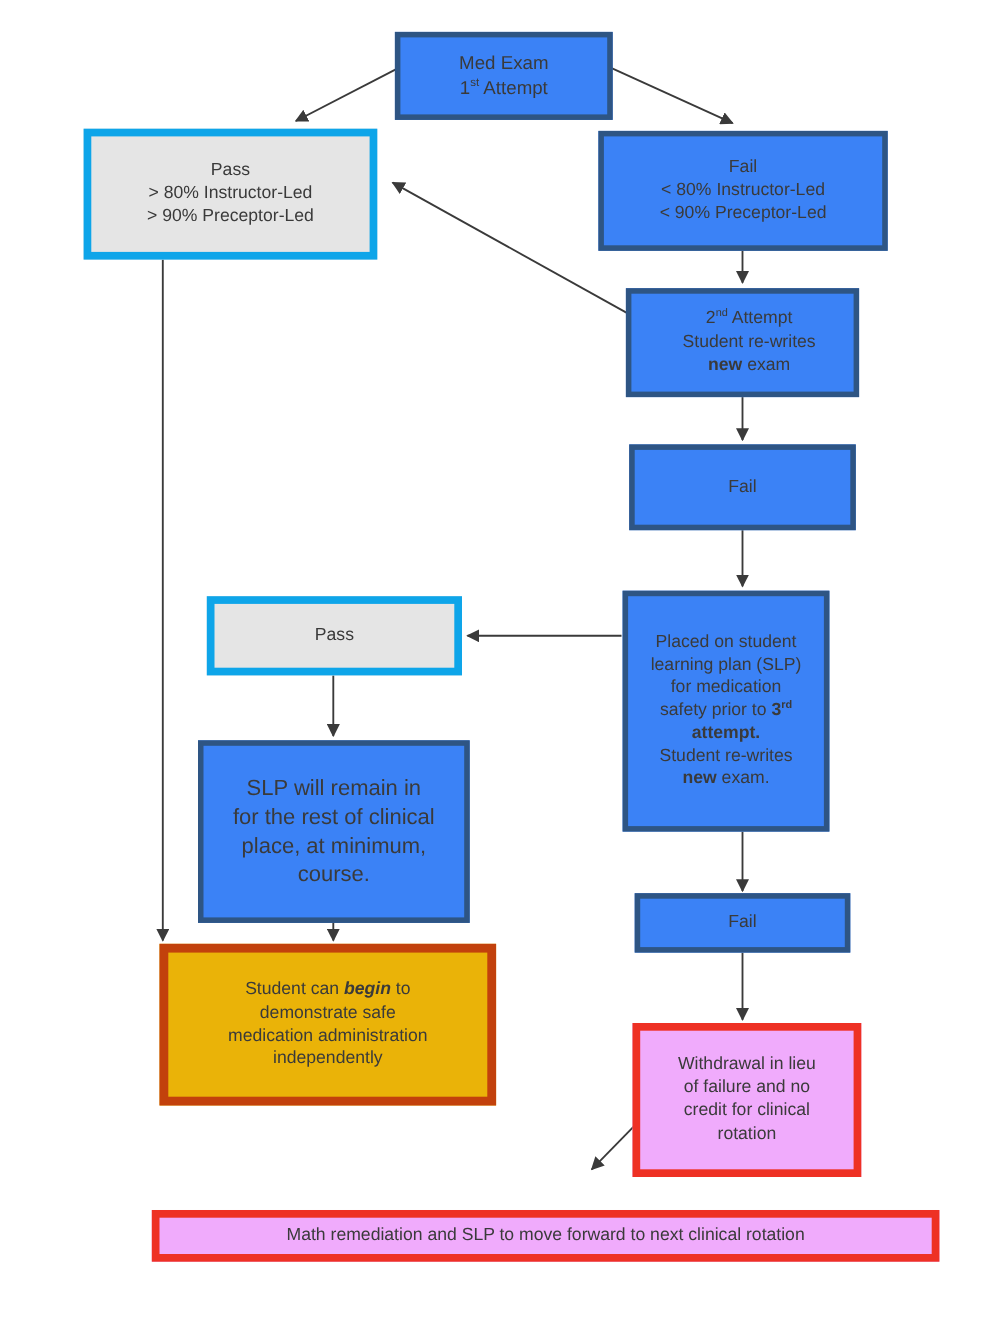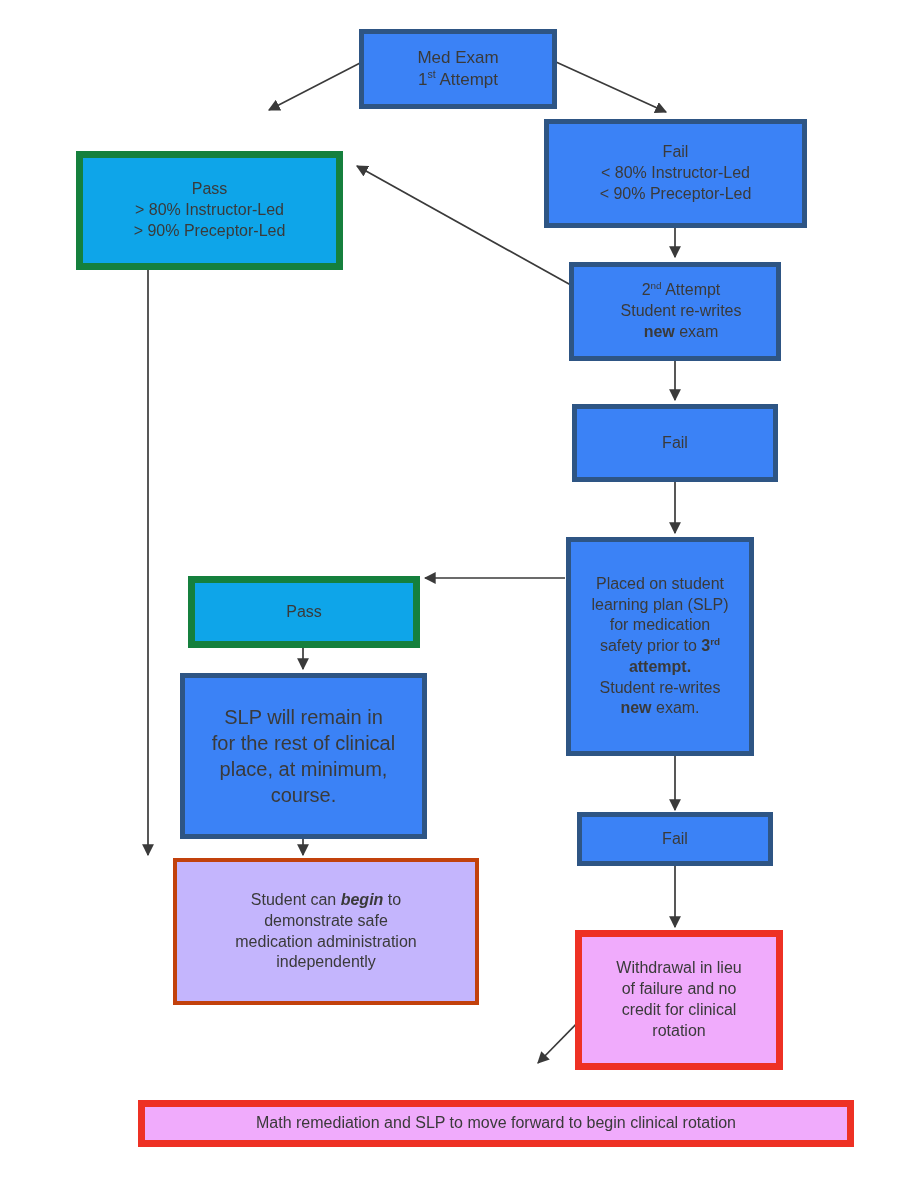--- a/index.html
+++ b/index.html
@@ -40,28 +40,26 @@
     width: 100%;
     padding: 0 6px;
     box-sizing: border-box;
   }
   
   .blue {
     background: #3b82f6;
     border: 5px solid #2e5584;
   }
   .green {
-    background: #0ea5e9;
-    border: 7px solid #15803d;
-    margin-top: 34px;
+    background: #e5e5e5;
+    border: 7px solid #0ea5e9;
   }
   .green-dark {
-    background: #c4b5fd;
-    border: 4px solid #c2410c;
-    margin-left: 28px;
+    background: #eab308;
+    border: 8px solid #c2410c;
   }
   .red {
     background: #f0abfc;
     border: 7px solid #ee3124;
   }
   sup {
     font-size: 0.62em;
     vertical-align: super;
     line-height: 0;
   }
@@ -172,16 +170,16 @@
   <div class="node red" style="left:575px; top:930px; width:208px; height:140px; font-size:16px;">
     <div class="txt">
       <div>Withdrawal in lieu</div>
       <div>of failure and no</div>
       <div>credit for clinical</div>
       <div>rotation</div>
     </div>
   </div>
 
   <div class="node red" style="left:138px; top:1100px; width:716px; height:47px; font-size:16px;">
-    <div class="txt">Math remediation and SLP to move forward to begin clinical rotation</div>
+    <div class="txt">Math remediation and SLP to move forward to next clinical rotation</div>
   </div>
 
 </div>
 
 </body></html>

